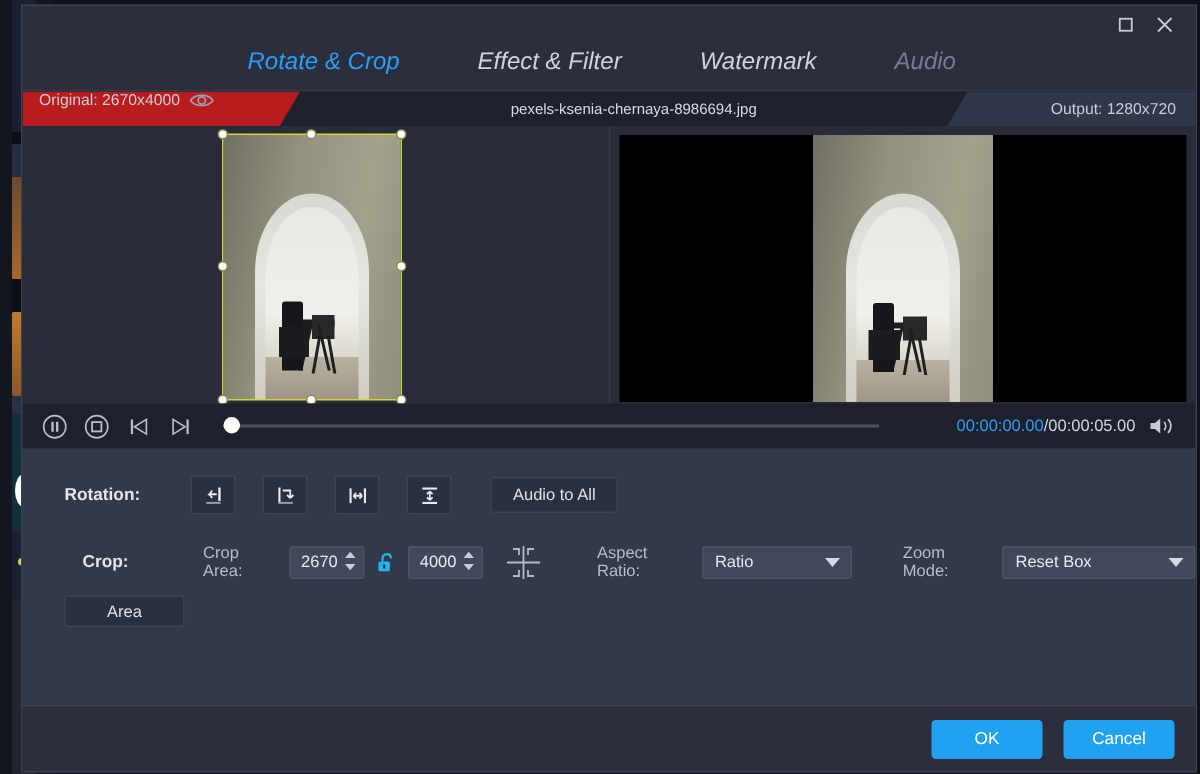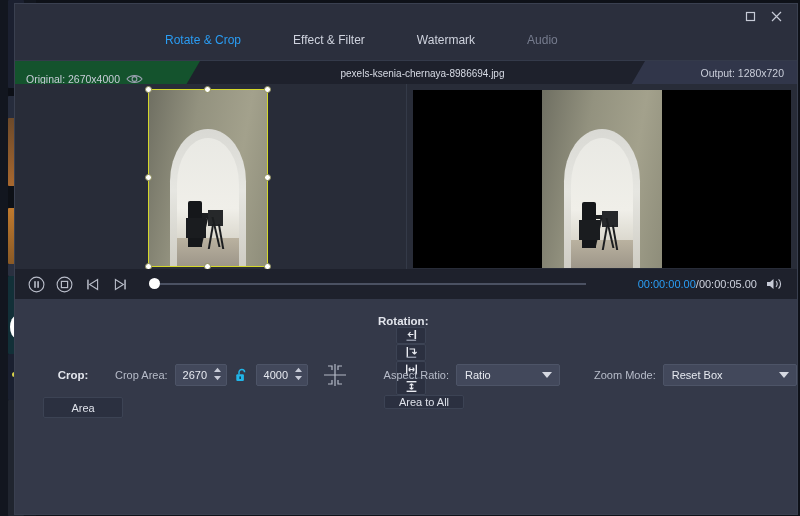--- a/index.html
+++ b/index.html
@@ -63,41 +63,42 @@
     height: 32px; background: #2b2f3d;
     display: flex; align-items: stretch;
     border-bottom: 1px solid #23273300;
     flex: none;
     position: relative;
   }
   #tabs-inner { display: flex; align-items: stretch; margin-left: 124px; }
   .tab {
     padding: 0 26px;
     display: flex; align-items: flex-start; justify-content: flex-start;
-    font-size: 12px; color: #cfd3de;
+    font-size: 16px; color: #cfd3de;
     position: relative; padding-top: 5px;
     white-space: nowrap;
+    font-style: italic;
   }
   .tab.dim { color: #767c8e; }
   .tab.active { color: #2a9df4; }
   .tab.active::after {
     content: ""; position: absolute; left: 8px; right: 8px; bottom: -6px;
     height: 2px; background: #2a9df4;
   }
 
   
   #infostrip {
     height: 24px; background: #1e212c; position: relative; flex: none;
     border-top: 1px solid #343a4a;
   }
   .info-left {
     position: absolute; left: 0; top: 0; height: 24px; width: 185px;
-    background: #14532d;
+    background: #b91c1c;
     clip-path: polygon(0 0, 100% 0, calc(100% - 14px) 100%, 0 100%);
-    display: flex; align-items: flex-end; gap: 6px; padding-left: 11px;
+    display: flex; align-items: flex-start; gap: 6px; padding-left: 11px;
   }
   .info-left .txt { font-size: 10.5px; color: #c9cdd9; }
   .eye-wrap { display: flex; align-items: center; }
   .info-center {
     position: absolute; left: 185px; right: 152px; top: 0; height: 24px;
     background: #1e212c;
     display: flex; align-items: center; justify-content: center;
     font-size: 10px; color: #d7dbe5;
   }
   .info-right {
@@ -213,35 +214,35 @@
   }
   #timecode { font-size: 11px; color: #cfd3de; white-space: nowrap; }
   #timecode .cur { color: #2a9df4; padding-left: 38px; }
   #vol { width: 24px; display: flex; align-items: center; justify-content: center; color: #c6cad6; }
 
   
   #settings {
     flex: 1; background: #343949; padding: 16px 0 0 0; position: relative;
   }
   .row { display: flex; align-items: center; }
-  #row-rotation { padding-left: 28px; height: 30px; flex-direction: column; }
+  #row-rotation { padding-left: 28px; height: 30px; }
   .label { font-size: 11.5px; color: #e2e5ec; font-weight: bold; }
   #lbl-rotation { width: 84px; }
   .rotbtn {
     width: 30px; height: 26px; background: #2b3040; border: 1px solid #3c4354;
     border-radius: 2px; display: flex; align-items: center; justify-content: center;
     margin-right: 18px; color: #e9ebf1;
   }
   #apply-all {
     height: 24px; padding: 0 14px; background: #2b3040; border: 1px solid #3c4354;
     border-radius: 2px; color: #dfe2ea; font-size: 11px;
     display: flex; align-items: center; justify-content: center; margin-left: 8px;
   }
 
-  #row-crop { padding-left: 16px; height: 32px; margin-top: 14px; text-align: center; }
+  #row-crop { padding-left: 40px; height: 32px; margin-top: 14px; }
   #lbl-crop { width: 84px; }
   .sublabel { font-size: 11px; color: #b7bcc9; margin-right: 7px; }
   .spin {
     width: 52px; height: 22px; background: #42485b; border: 1px solid #4d5467;
     border-radius: 2px; display: flex; align-items: center;
     padding-left: 7px; font-size: 11px; color: #e6e9f0; position: relative;
   }
   .spin .arrows {
     position: absolute; right: 4px; top: 2px; display: flex; flex-direction: column;
     gap: 2px; color: #c8ccd8;
@@ -468,21 +469,21 @@
 
       <div class="rotbtn">
         <svg width="15" height="15" viewBox="0 0 15 15">
           <rect x="2.6" y="2" width="9.8" height="1.4" fill="#e9ebf1"></rect>
           <rect x="2.6" y="11.6" width="9.8" height="1.4" fill="#e9ebf1"></rect>
           <path d="M7.5 4.6 L7.5 10.4 M7.5 10.4 L5.6 8.6 M7.5 10.4 L9.4 8.6 M7.5 4.6 L5.6 6.4 M7.5 4.6 L9.4 6.4" fill="none" stroke="#e9ebf1" stroke-width="1.2"></path>
         </svg>
       </div>
 
       <div id="apply-all">
-        <span>Area to All</span>
+        <span>Audio to All</span>
       </div>
     </div>
 
     <div class="row" id="row-crop">
       <span class="label" id="lbl-crop">Crop:</span>
 
       <span class="sublabel">Crop Area:</span>
 
       <div class="spin">
         <span>2670</span>
@@ -537,14 +538,22 @@
         <span>Reset Box</span>
         <span class="caret"></span>
       </div>
     </div>
 
     <div id="reset-btn">
       <span>Area</span>
     </div>
   </div>
 
+  <div id="footer">
+    <div class="pbtn">
+      <span>OK</span>
+    </div>
+    <div class="pbtn">
+      <span>Cancel</span>
+    </div>
+  </div>
 
 </div>
 
 </body></html>

